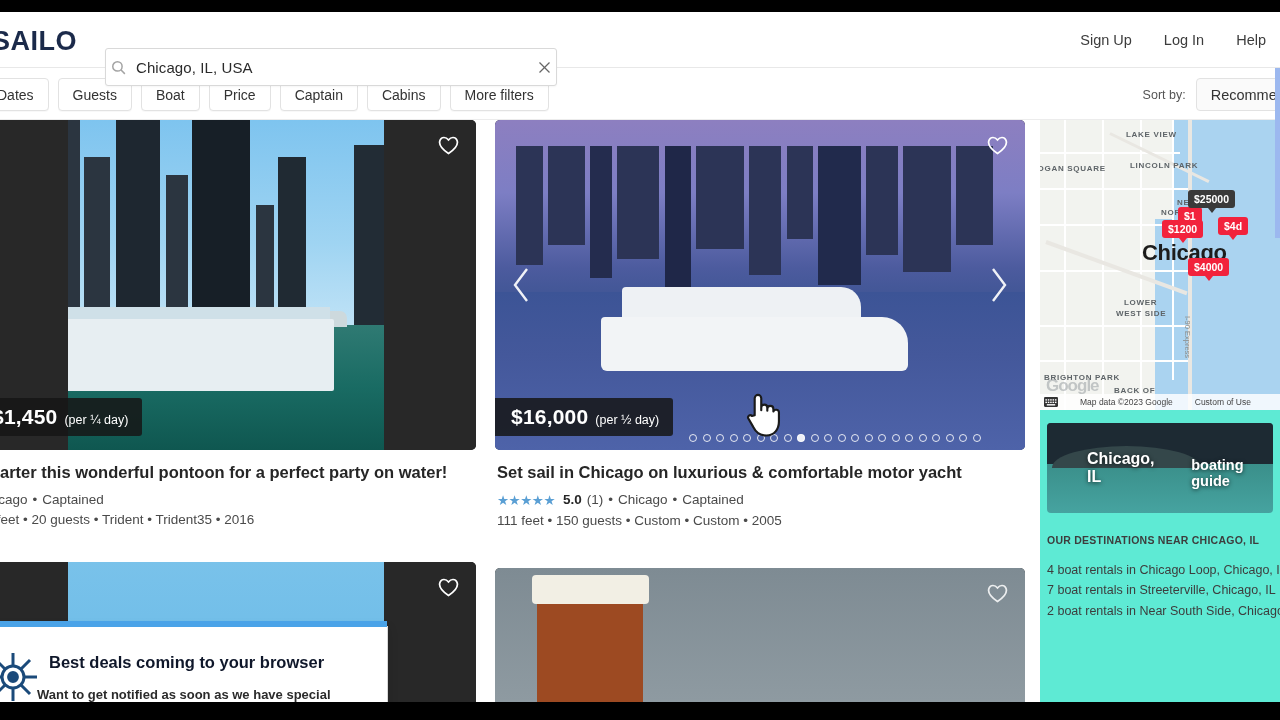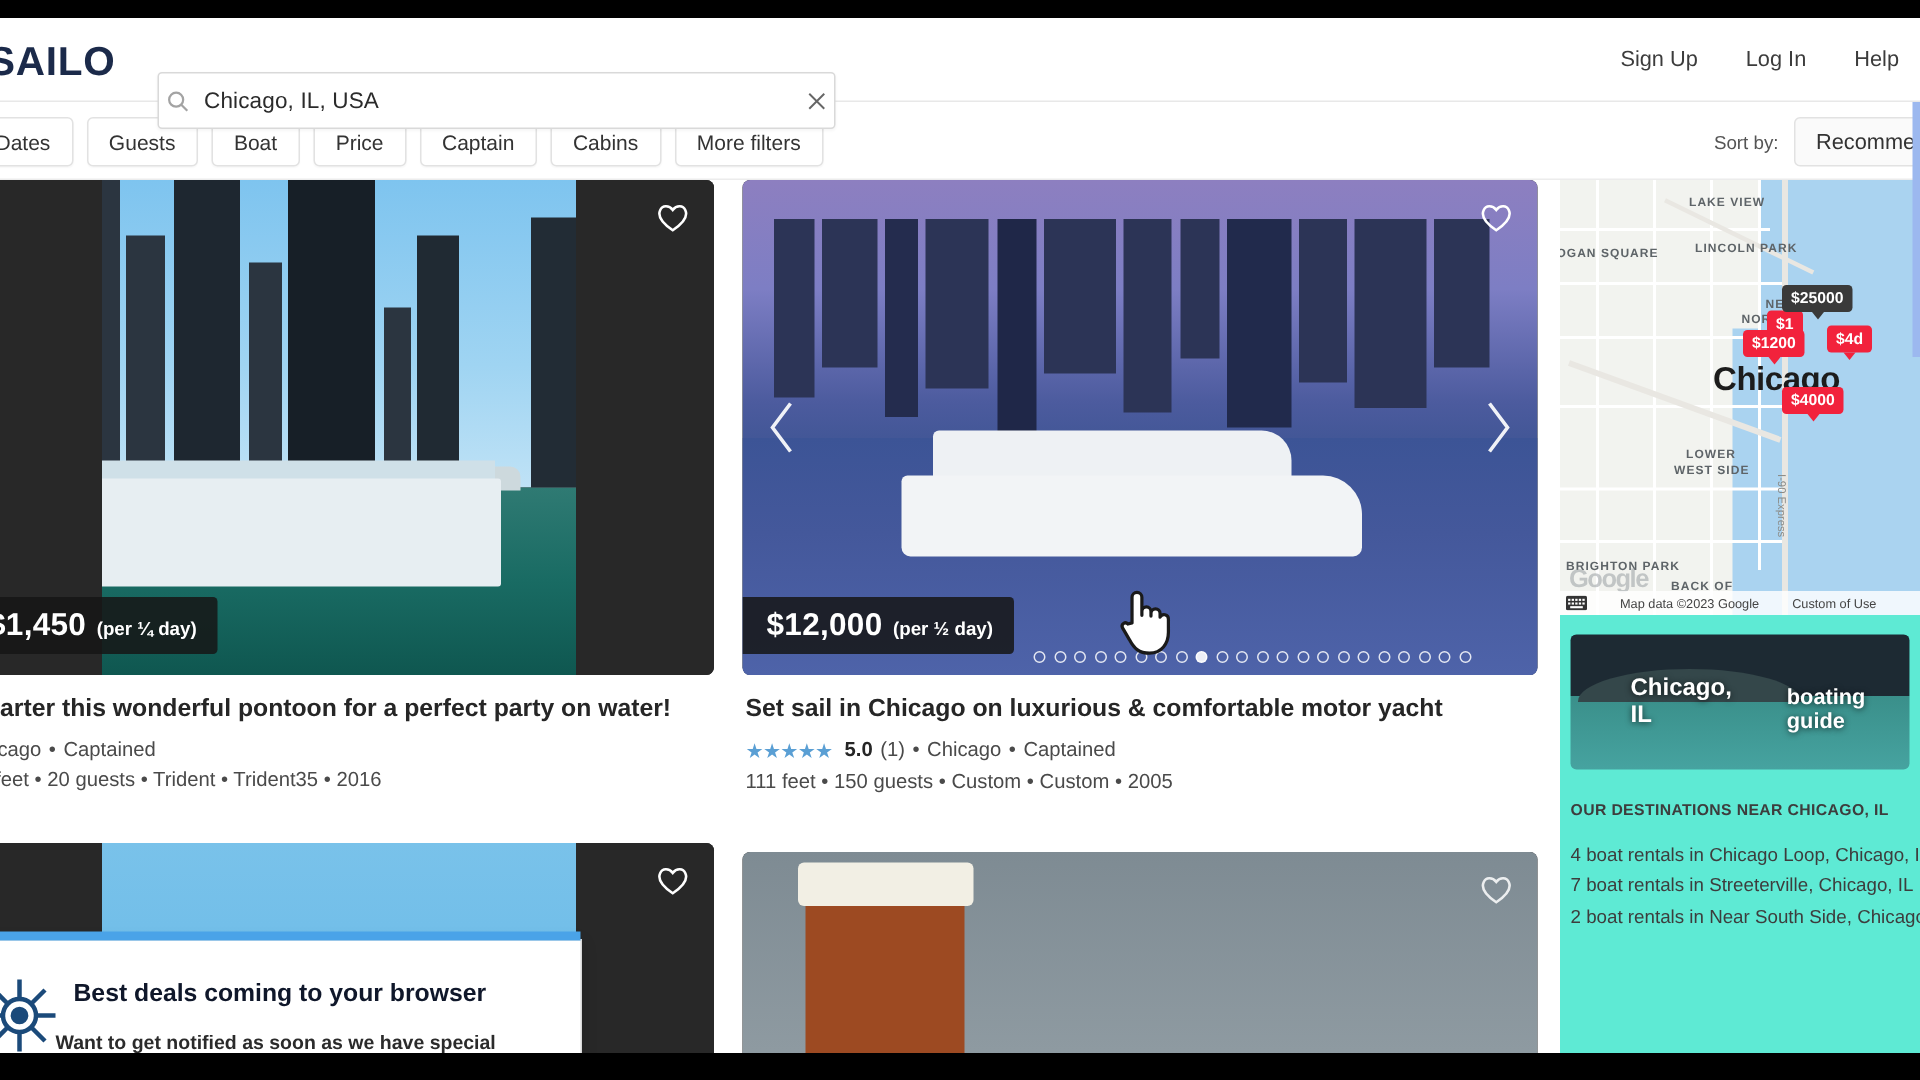--- a/index.html
+++ b/index.html
@@ -76,21 +76,21 @@
   .heart {
     position:absolute; right:16px; top:14px; width:23px; height:21px; z-index:6; cursor:pointer;
   }
   .price-tag {
     position:absolute; left:0; bottom:14px; z-index:5;
     background:rgba(22,22,22,.86); color:#fff;
     padding:7px 14px 7px 16px; border-radius:0 3px 3px 0;
     display:flex; align-items:baseline; gap:7px;
   }
   .price-main { font-size:21px; font-weight:bold; letter-spacing:.2px; }
-  .price-unit { font-size:12.5px; font-weight:bold; }
+  .price-unit { font-size:12.5px; font-weight:normal; }
 
   .carousel-dots {
     position:absolute; left:0; right:0; bottom:8px; z-index:4;
     display:flex; justify-content:center; gap:5.5px; padding-left:150px;
   }
   .dot { width:8px; height:8px; border-radius:50%; border:1.4px solid rgba(255,255,255,.85); }
   .dot.active { background:rgba(255,255,255,.9); }
 
   .nav-arrow {
     position:absolute; top:50%; transform:translateY(-50%); z-index:5;
@@ -304,21 +304,21 @@
         <svg class="nav-arrow left" viewBox="0 0 24 40" fill="none" stroke="#fff" stroke-width="2.4">
           <polyline points="17,4 5,20 17,36"></polyline>
         </svg>
         <svg class="nav-arrow right" viewBox="0 0 24 40" fill="none" stroke="#fff" stroke-width="2.4">
           <polyline points="7,4 19,20 7,36"></polyline>
         </svg>
         <svg class="heart" viewBox="0 0 24 22" fill="none" stroke="#fff" stroke-width="1.8">
           <path d="M12 20.4 C3.4 14.6 1.4 10.4 3.2 6.4 C4.7 3 9.2 2.6 12 6.2 C14.8 2.6 19.3 3 20.8 6.4 C22.6 10.4 20.6 14.6 12 20.4 Z"></path>
         </svg>
         <div class="price-tag">
-          <span class="price-main">$12,000</span>
+          <span class="price-main">$16,000</span>
           <span class="price-unit">(per ½ day)</span>
         </div>
         <div class="carousel-dots" id="dots">
             <span class="dot"></span>
             <span class="dot"></span>
             <span class="dot"></span>
             <span class="dot"></span>
             <span class="dot"></span>
             <span class="dot"></span>
             <span class="dot"></span>

